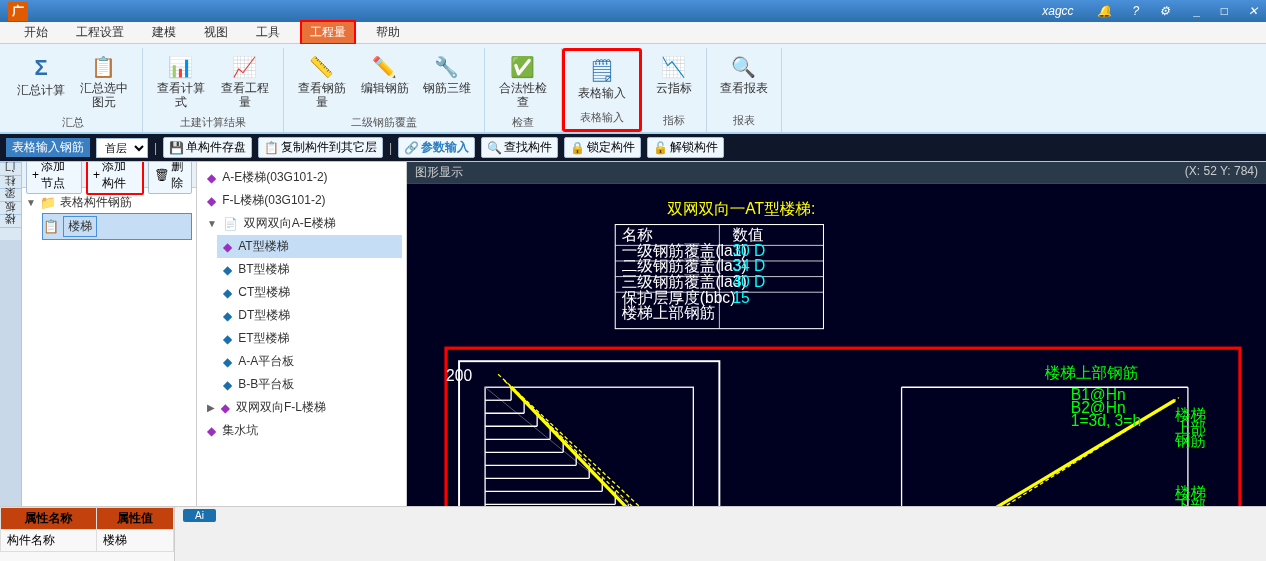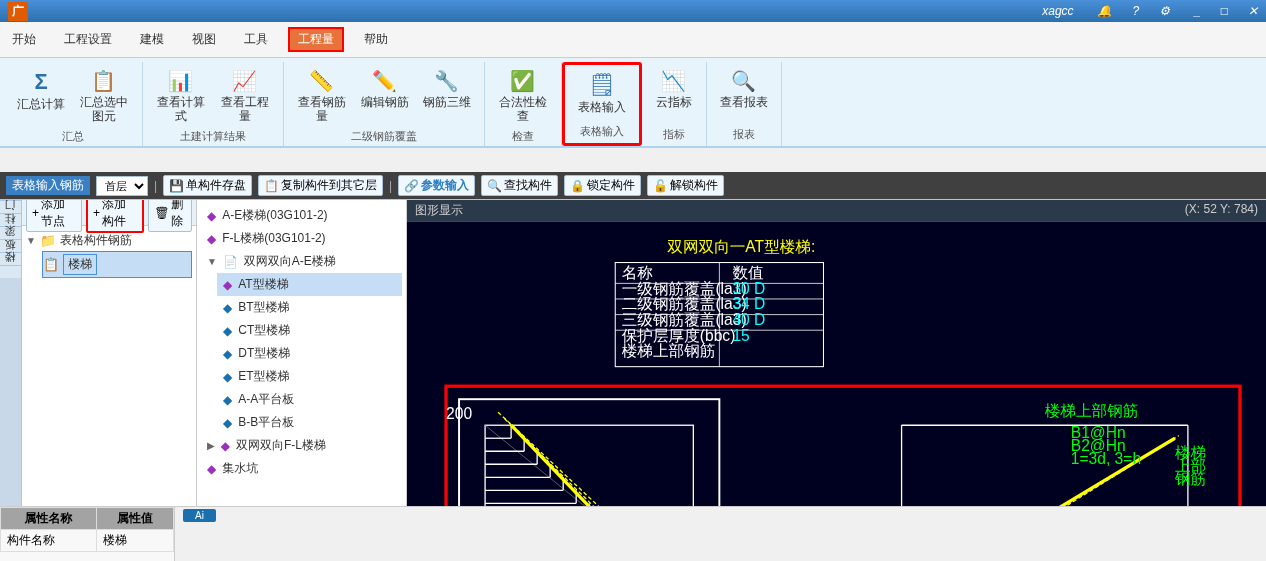--- a/index.html
+++ b/index.html
@@ -14,26 +14,26 @@
       justify-content: space-between;
       padding: 0 8px;
       color: white;
     }
     .title-bar-left { display: flex; align-items: center; gap: 6px; }
     .title-bar-title { font-size: 11px; color: white; }
     .title-bar-controls { display: flex; gap: 16px; font-size: 11px; color: white; font-style: italic; }
 
     
     .menu-bar {
-      height: 36px;
+      height: 22px;
       background: #f5f5f5;
       border-bottom: 1px solid #ccc;
       display: flex;
       align-items: center;
-      padding: 0 4px;
+      padding: 0 16px;
       gap: 12px;
     }
     .menu-item {
       padding: 2px 8px;
       cursor: pointer;
       font-size: 12px;
       color: #333;
     }
     .menu-item.highlighted {
       background: #e8733a;
@@ -81,28 +81,27 @@
       border-radius: 3px;
       min-width: 48px;
       max-width: 60px;
     }
     .ribbon-btn .icon { font-size: 20px; margin-bottom: 2px; color: #2c6fad; }
     .ribbon-btn .label { font-size: 12px; color: #333; text-align: center; line-height: 1.2; }
 
     
     .sub-toolbar {
       height: 28px;
-      background: #404040;
+      background: #0f172a;
       border-bottom: 1px solid #aac8e8;
       display: flex;
       align-items: center;
       padding: 0 6px;
       gap: 6px;
       font-size: 12px;
-      margin-top: 24px;
     }
     .sub-toolbar-select {
       border: 1px solid #aac0d8;
       background: white;
       padding: 1px 4px;
       font-size: 11px;
       height: 20px;
     }
 
     
@@ -265,21 +264,21 @@
     }
     .props-table {
       width: 100%;
       border-collapse: collapse;
       font-size: 11px;
     }
     .props-table th, .props-table td {
       border: 1px solid #ddd;
       padding: 2px 6px;
     }
-    .props-table th { background: #a3a3a3; font-weight: bold; }
+    .props-table th { background: #c2410c; font-weight: bold; }
 
     
     .tab-highlighted {
       background: #e8733a !important;
       color: white !important;
       border: 2px solid red !important;
     }
   </style>
 </head>
 <body>

